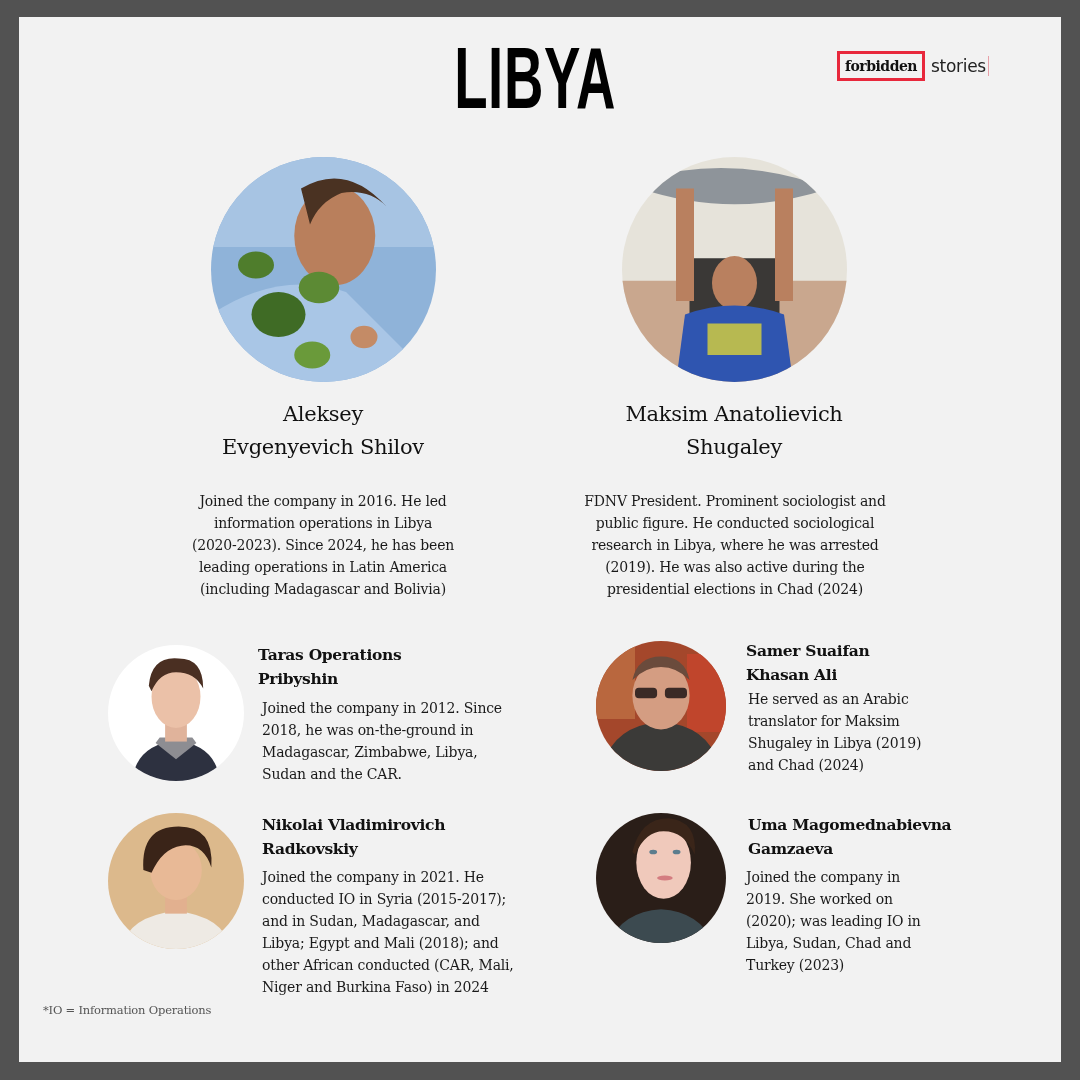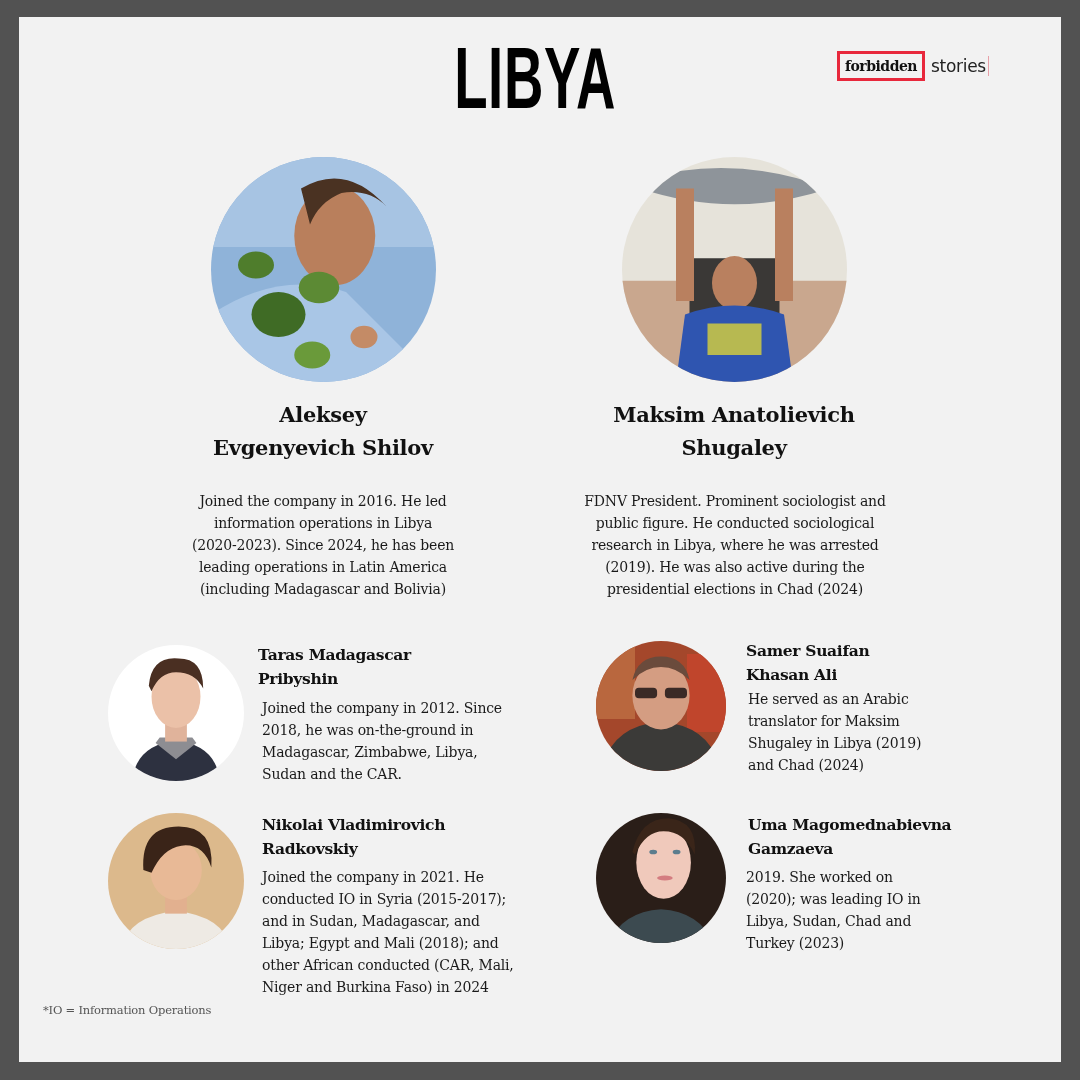--- a/index.html
+++ b/index.html
@@ -61,21 +61,21 @@
     position: absolute;
     border-radius: 50%;
     overflow: hidden;
   }
   .avatar svg { width: 100%; height: 100%; display: block; }
 
   .big-name {
     position: absolute;
     text-align: center;
     font-family: "DejaVu Serif", serif;
-    font-weight: 700;
+    font-weight: 400;
     font-size: 21px;
     line-height: 33px;
     letter-spacing: -0.3px;
   }
   .big-desc {
     position: absolute;
     text-align: center;
     font-family: "DejaVu Serif", serif;
     font-size: 14px;
     line-height: 22px;
@@ -174,21 +174,21 @@
   <svg viewBox="0 0 100 100" preserveAspectRatio="none">
     <rect width="100" height="100" fill="#ffffff"></rect>
     <path d="M18 100 Q20 74 50 70 Q80 74 82 100 Z" fill="#2d3140"></path>
     <path d="M35 72 L50 84 L65 72 L62 68 L38 68 Z" fill="#8d8d92"></path>
     <rect x="42" y="55" width="16" height="16" fill="#e0b39b"></rect>
     <ellipse cx="50" cy="38" rx="18" ry="23" fill="#ebc1a8"></ellipse>
     <path d="M30 30 Q32 8 52 10 Q70 10 70 32 Q64 20 50 20 Q38 20 32 34 Z" fill="#4a2f22"></path>
   </svg>
 </div>
 <div class="small-name" style="left:258px;top:643px;width:260px;">
-  <div>Taras Madagascar</div>
+  <div>Taras Operations</div>
   <div>Pribyshin</div>
 </div>
 <div class="small-desc" style="left:262px;top:697px;width:290px;">
   <div>Joined the company in 2012. Since</div>
   <div>2018, he was on-the-ground in</div>
   <div>Madagascar, Zimbabwe, Libya,</div>
   <div>Sudan and the CAR.</div>
 </div>
 
 <div class="avatar" style="left:596px;top:641px;width:130px;height:130px;">
@@ -245,19 +245,20 @@
     <ellipse cx="44" cy="30" rx="3" ry="1.8" fill="#5c7d8e"></ellipse>
     <ellipse cx="62" cy="30" rx="3" ry="1.8" fill="#5c7d8e"></ellipse>
     <ellipse cx="53" cy="50" rx="6" ry="2" fill="#d47c80"></ellipse>
   </svg>
 </div>
 <div class="small-name" style="left:748px;top:813px;width:240px;">
   <div>Uma Magomednabievna</div>
   <div>Gamzaeva</div>
 </div>
 <div class="small-desc" style="left:746px;top:866px;width:240px;">
+  <div>Joined the company in</div>
   <div>2019. She worked on</div>
   <div>(2020); was leading IO in</div>
   <div>Libya, Sudan, Chad and</div>
   <div>Turkey (2023)</div>
 </div>
 
 <div class="footnote">*IO = Information Operations</div>
 
 </body></html>

